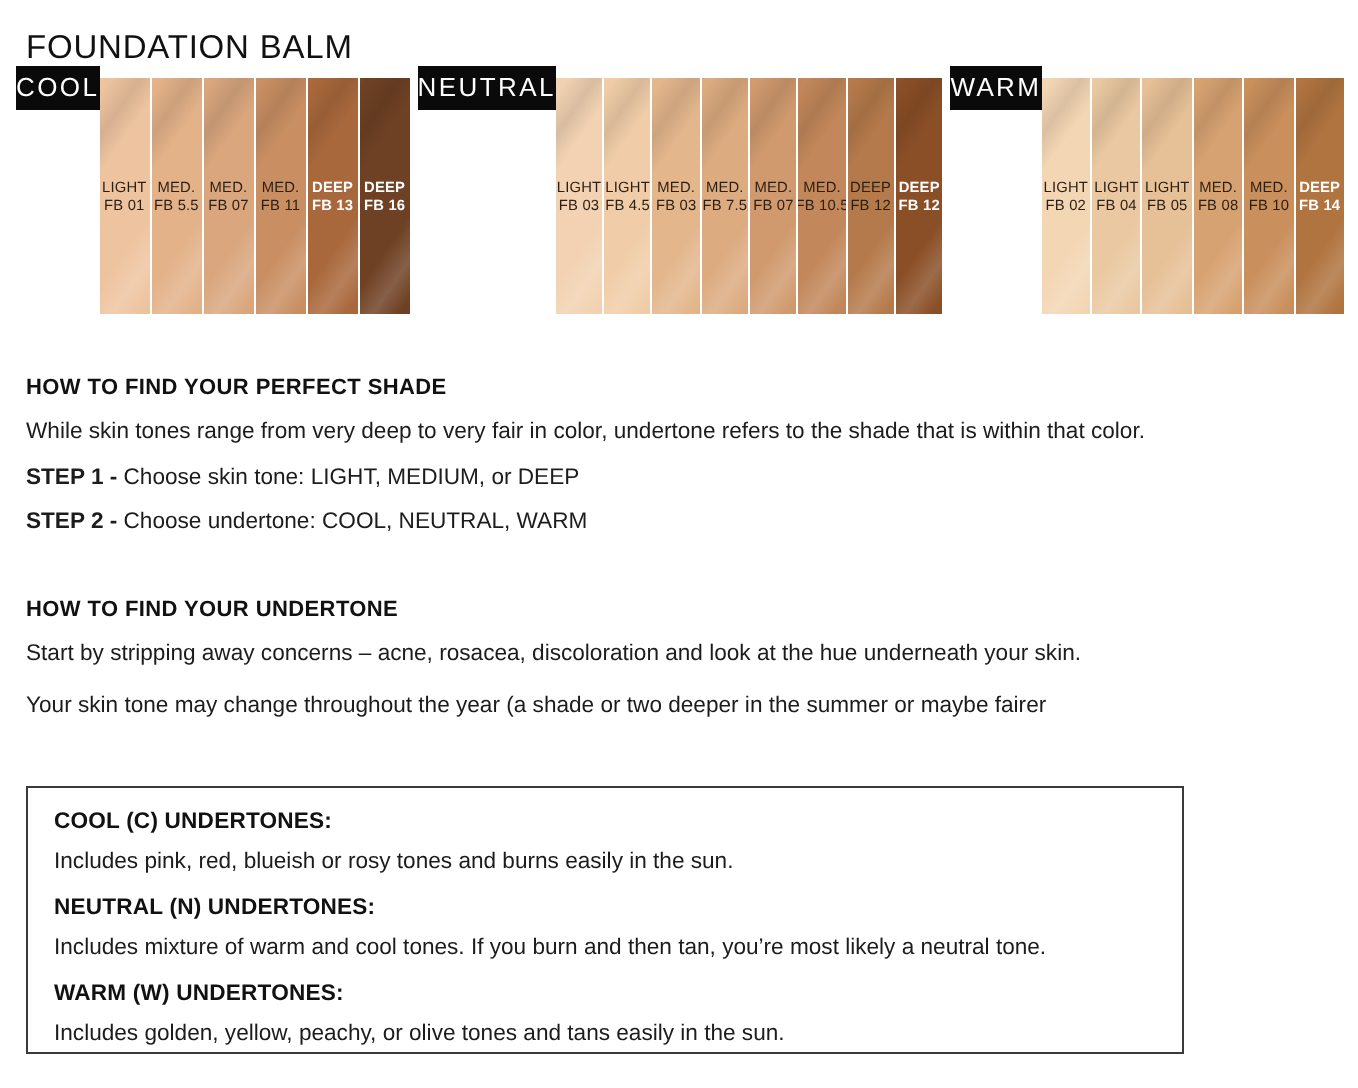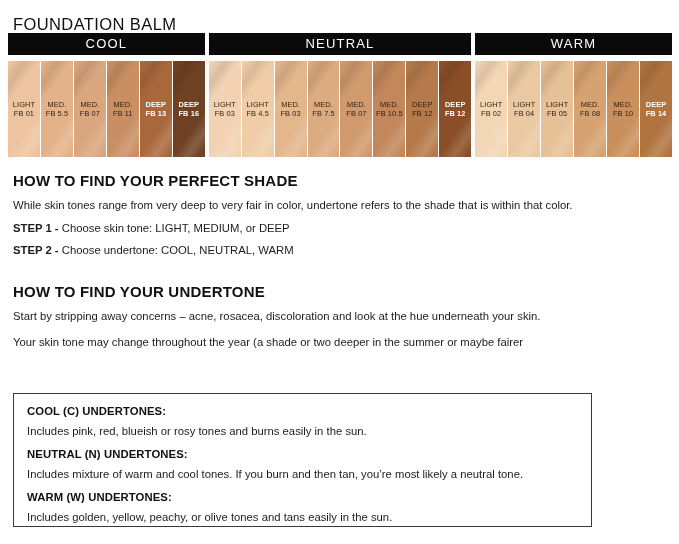--- a/index.html
+++ b/index.html
@@ -40,21 +40,21 @@
     position: absolute;
     left: 8px;
     top: 33px;
     width: 664px;
     height: 124px;
     display: flex;
     gap: 4px;
   }
   .shade-group {
     display: flex;
-    flex-direction: column;
+    flex-direction: row;
     height: 100%;
   }
   .group-header {
     background: #0a0a0a;
     color: #ffffff;
     height: 22px;
     line-height: 22px;
     text-align: center;
     font-size: 13px;
     letter-spacing: 1.2px;
@@ -115,25 +115,25 @@
   .swatch-label .tone { display: block; }
   .swatch-label .code { display: block; }
 
   
   .section {
     position: absolute;
     left: 13px;
     width: 655px;
   }
   .section-heading {
-    font-size: 15px;
+    font-size: 11px;
     font-weight: bold;
     letter-spacing: 0.2px;
     color: #111111;
-    margin: 0 0 9px 0;
+    margin: 16px 0 9px 0;
   }
   .body-line {
     font-size: 11.3px;
     line-height: 14px;
     color: #1c1c1c;
     margin: 0 0 9px 0;
   }
   .body-line.spaced {
     margin-bottom: 12px;
   }

